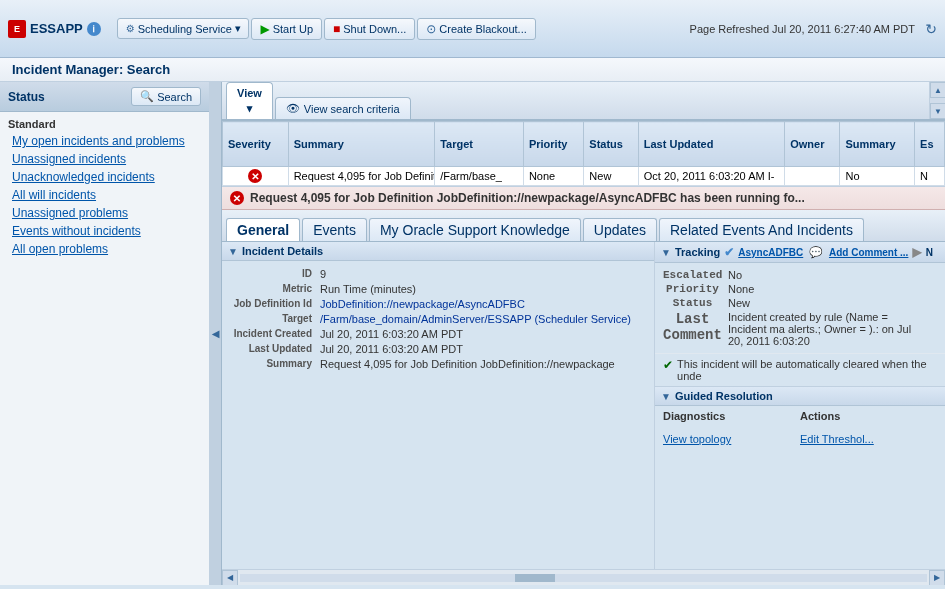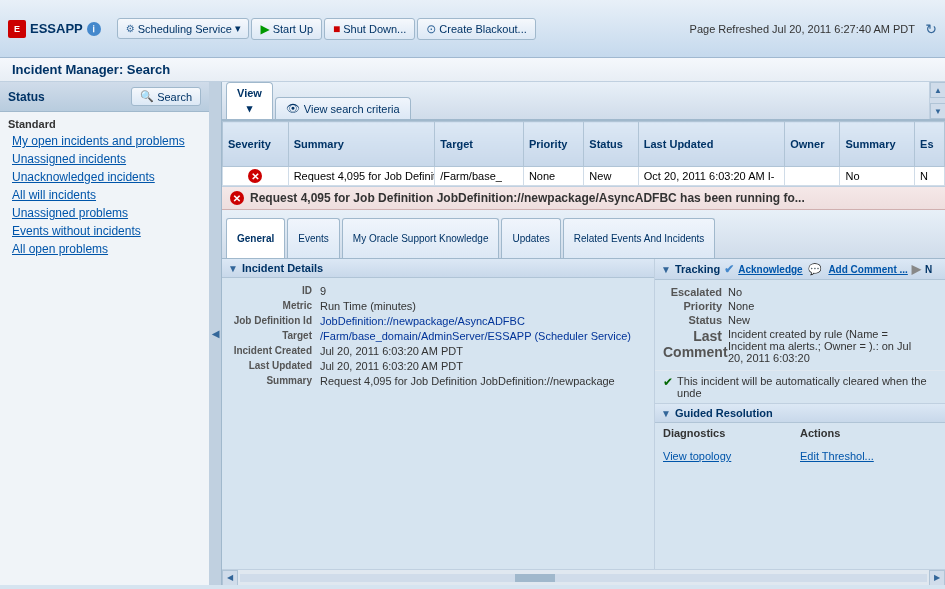--- a/index.html
+++ b/index.html
@@ -245,27 +245,27 @@
     }
     .incident-tabs-bar {
       background: linear-gradient(to bottom, #e8f0f8, #d0dcea);
       border-bottom: 1px solid #a0b8cc;
       display: flex;
       align-items: flex-end;
       padding: 0 4px;
       min-height: 26px;
     }
     .incident-tab {
-      padding: 14px 10px;
+      padding: 3px 10px;
       border: 1px solid #a0b8cc;
       border-bottom: none;
       border-radius: 3px 3px 0 0;
       background: linear-gradient(to bottom, #f0f5fc, #dce8f5);
       cursor: pointer;
-      font-size: 10px;
+      font-size: 14px;
       color: #003366;
       margin-right: 2px;
       margin-top: 8px;
     }
     .incident-tab.active {
       background: white;
       font-weight: bold;
     }
 
     
@@ -336,25 +336,26 @@
       cursor: pointer;
       font-size: 10px;
       text-decoration: underline;
     }
     .tracking-grid { padding: 4px 8px; }
     .tracking-row {
       display: flex; margin: 2px 0;
     }
     .tracking-label {
       width: 65px;
-      text-align: right;
+      text-align: center;
       color: #555;
       font-weight: bold;
       padding-right: 6px;
       font-size: 11px;
+      font-family: Liberation Mono, monospace;
     }
     .tracking-value { font-size: 11px; color: #333; flex: 1; }
     .comment-row {
       display: flex; margin: 2px 0; align-items: flex-start;
     }
     .auto-clear-row {
       padding: 4px 8px;
       display: flex; align-items: flex-start; gap: 4px;
       font-size: 11px;
       color: #333;
@@ -588,21 +589,21 @@
               <span class="detail-value black">Request 4,095 for Job Definition JobDefinition://newpackage</span>
             </div>
           </div>
         </div>
 
         <div class="right-panel">
           <div class="tracking-header">
             <span class="section-collapse">▼</span>
             <span>Tracking</span>
             <span style="color:#4488cc;font-size:12px;">✔</span>
-            <span class="tracking-action-btn">Acknowledge</span>
+            <span class="tracking-action-btn">AsyncADFBC</span>
             <span style="color:#888;margin:0 2px;">💬</span>
             <span class="tracking-action-btn">Add Comment ...</span>
             <span style="color:#888;font-size:12px;">▶</span>
             <span style="font-size:10px;">N</span>
           </div>
           <div class="tracking-grid">
             <div class="tracking-row">
               <span class="tracking-label">Escalated</span>
               <span class="tracking-value">No</span>
             </div>

